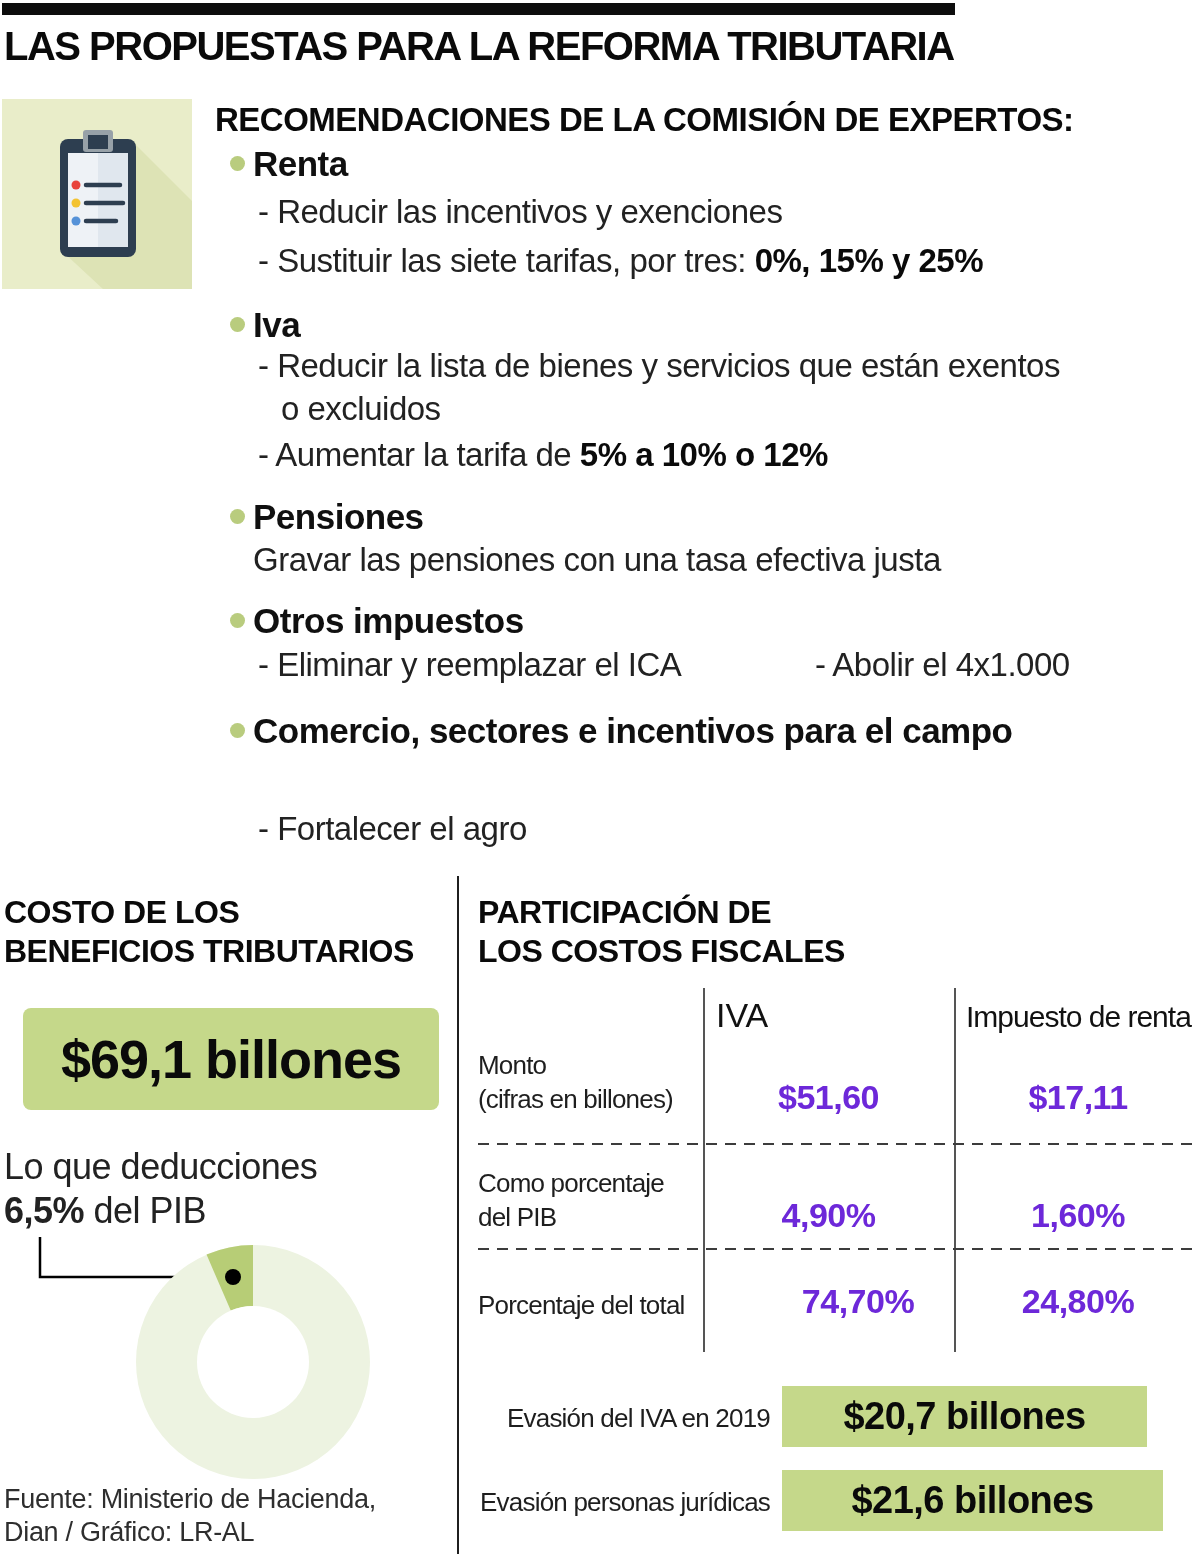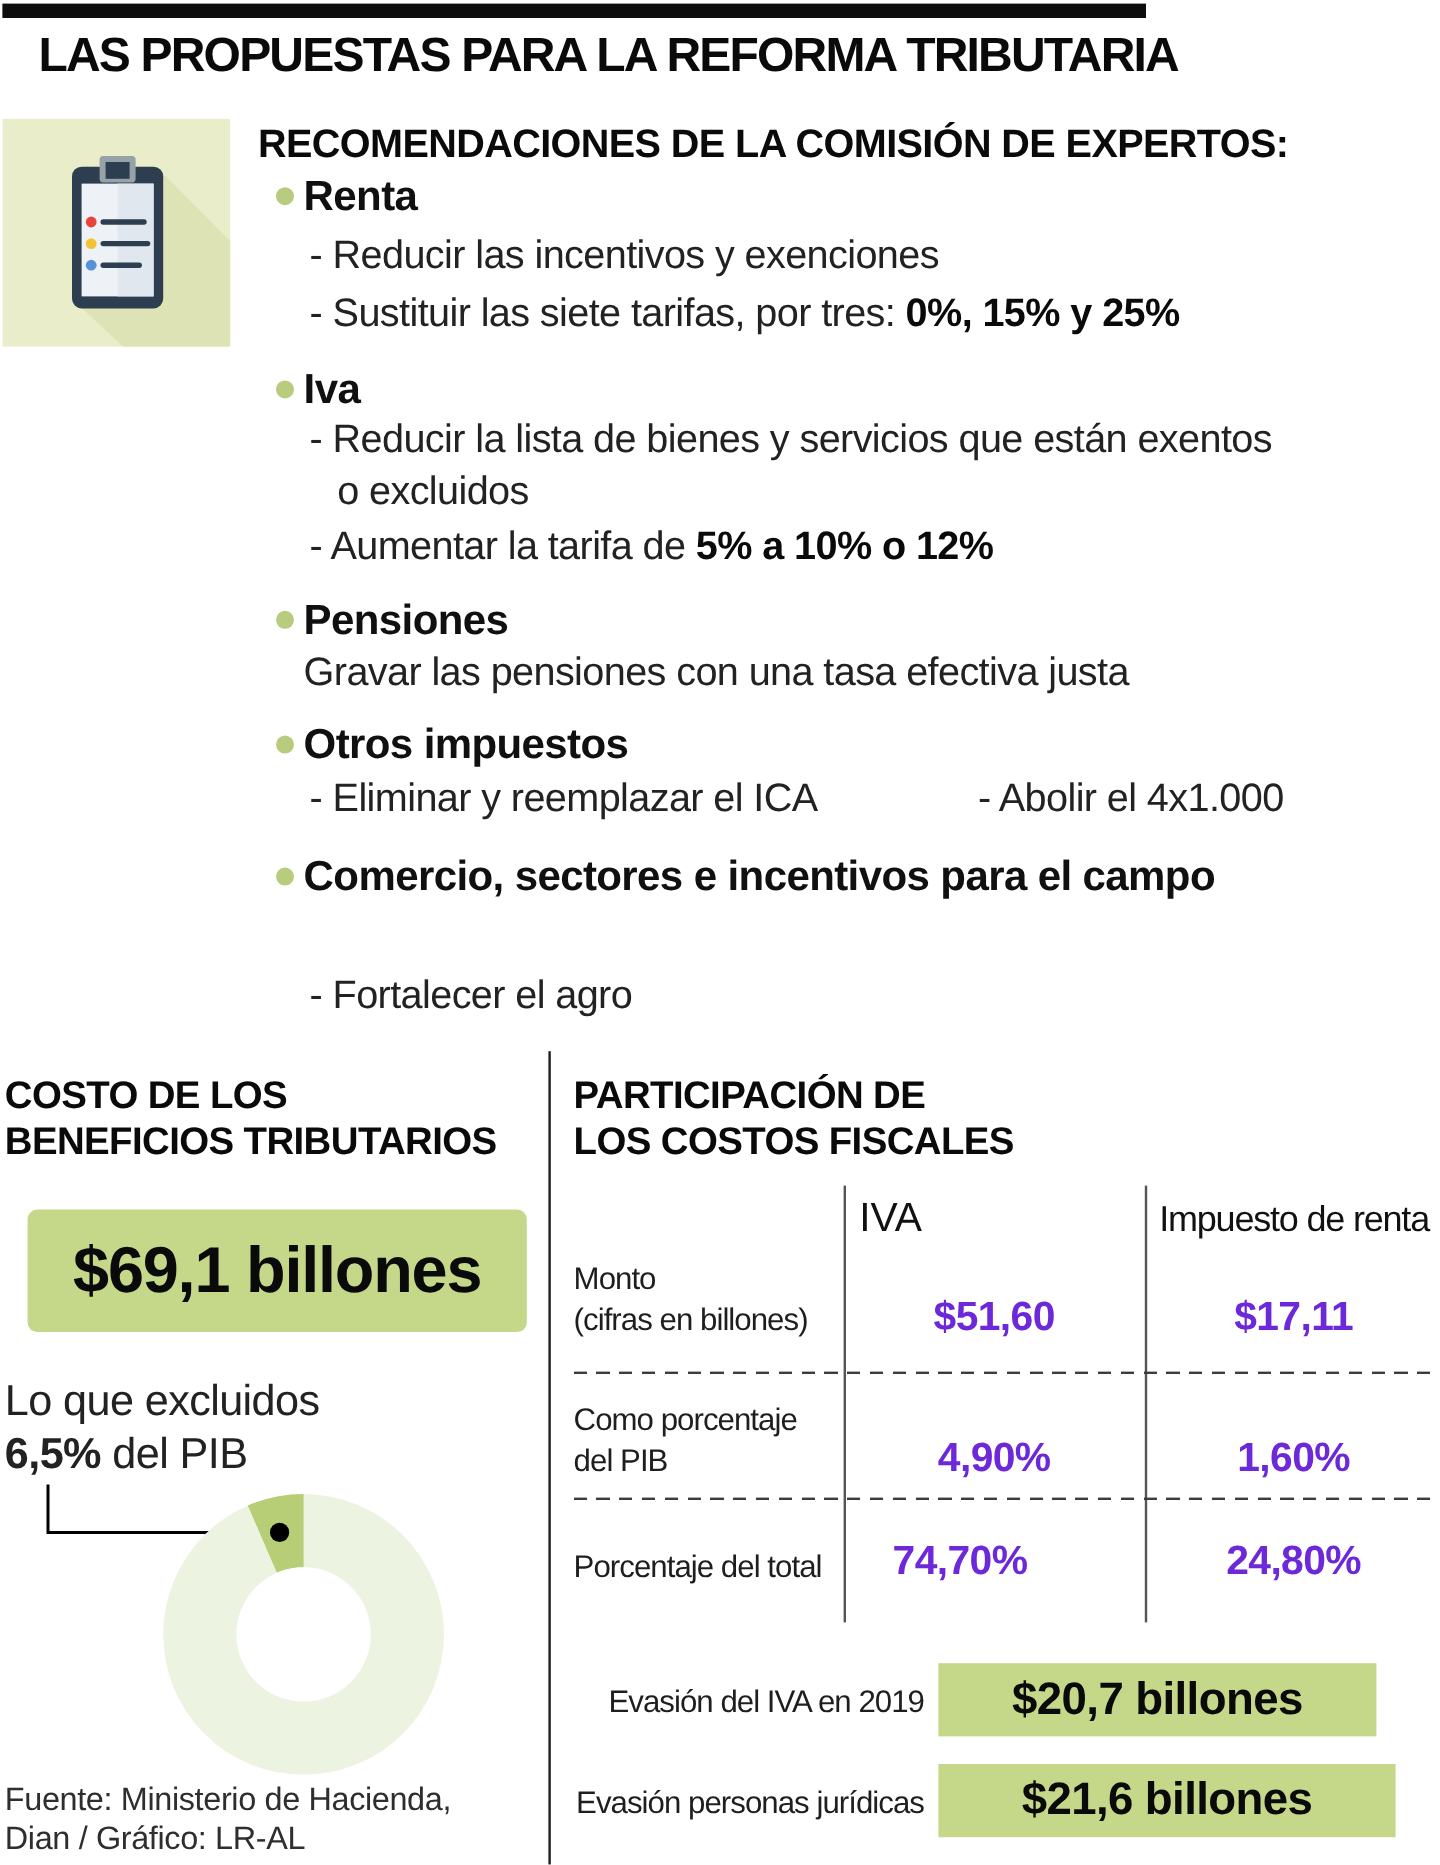--- a/index.html
+++ b/index.html
@@ -2,21 +2,21 @@
 <html><head>
 <meta charset="utf-8">
 <style>
   html,body{margin:0;padding:0;background:#ffffff;}
   .canvas{
     position:relative;width:1200px;height:1554px;background:#ffffff;overflow:hidden;
     font-family:"Liberation Sans","DejaVu Sans",sans-serif;color:#1c1c1c;
   }
   .abs{position:absolute;}
   .topbar{left:2px;top:3px;width:953px;height:12px;background:#0d0d0d;}
-  .main-title{left:4px;top:24px;font-size:40px;font-weight:700;letter-spacing:-1.5px;color:#0a0a0a;white-space:nowrap;margin-left:28px;}
+  .main-title{left:4px;top:24px;font-size:40px;font-weight:700;letter-spacing:-1.5px;color:#0a0a0a;white-space:nowrap;}
   .reco-header{left:215px;top:101px;font-size:33px;font-weight:700;letter-spacing:-0.5px;color:#0a0a0a;white-space:nowrap;}
   .sec-title{font-size:35px;font-weight:700;color:#101010;letter-spacing:-0.5px;white-space:nowrap;}
   .body-line{font-size:33px;font-weight:400;color:#222;letter-spacing:-0.5px;white-space:nowrap;}
   .body-line b{color:#0a0a0a;}
   .bullet{width:15px;height:15px;border-radius:50%;background:#b9cc7e;}
   .divider{left:457px;top:876px;width:2px;height:678px;background:#1f1f1f;}
   .panel-title{font-size:32px;font-weight:700;letter-spacing:-0.5px;color:#0a0a0a;white-space:nowrap;}
   .amount-box{left:23px;top:1008px;width:416px;height:102px;border-radius:8px;background:#c5d88a;
     text-align:center;line-height:102px;font-size:54px;font-weight:700;color:#0a0a0a;letter-spacing:-1px;}
   .note{font-size:36px;color:#222;letter-spacing:-0.5px;white-space:nowrap;}
@@ -81,21 +81,21 @@
   <div class="abs sec-title" style="left:253px;top:711px">Comercio, sectores e incentivos para el campo</div>
   <div class="abs body-line" style="left:258px;top:810px">- Fortalecer el agro</div>
 
   <div class="abs divider"></div>
 
   <div class="abs panel-title" style="left:4px;top:894px">COSTO DE LOS</div>
   <div class="abs panel-title" style="left:4px;top:933px">BENEFICIOS TRIBUTARIOS</div>
 
   <div class="abs amount-box">$69,1 billones</div>
 
-  <div class="abs note" style="left:4px;top:1146px">Lo que excluidos</div>
+  <div class="abs note" style="left:4px;top:1146px">Lo que deducciones</div>
   <div class="abs note" style="left:4px;top:1190px"><b>6,5%</b><span> del PIB</span></div>
 
   <svg class="abs" style="left:30px;top:1233px" width="210" height="50" viewBox="0 0 210 50">
     <path d="M10 4 L10 44 L203 44" stroke="#000" stroke-width="2.5" fill="none"></path>
   </svg>
 
   <svg class="abs" style="left:135px;top:1244px" width="236" height="236" viewBox="0 0 236 236">
     <circle id="donut-base" cx="118" cy="118" r="117" fill="#edf3e1"></circle>
     <path id="donut-slice" d="M 71.53 10.62 A 117 117 0 0 1 118.00 1.00 L 118.00 62.00 A 56 56 0 0 0 95.76 66.61 Z" fill="#b7cd76"></path>
     <circle cx="118" cy="118" r="56" fill="#ffffff"></circle>
@@ -126,21 +126,21 @@
     <div>Como porcentaje</div>
     <div>del PIB</div>
   </div>
   <div class="abs cell-val" style="left:703px;top:1196px;width:251px">4,90%</div>
   <div class="abs cell-val" style="left:956px;top:1196px;width:244px">1,60%</div>
   <div class="abs dash" style="top:1248px"></div>
 
   <div class="abs row-label" style="left:478px;top:1288px">
     <div>Porcentaje del total</div>
   </div>
-  <div class="abs cell-val" style="left:673px;top:1282px;width:254px">74,70%</div>
+  <div class="abs cell-val" style="left:731px;top:1282px;width:254px">74,70%</div>
   <div class="abs cell-val" style="left:956px;top:1282px;width:244px">24,80%</div>
 
   <div class="abs ev-label" style="top:1403px">Evasión del IVA en 2019</div>
   <div class="abs ev-bar" style="top: 1386px; width: 365px;">$20,7 billones</div>
 
   <div class="abs ev-label" style="top:1487px">Evasión personas jurídicas</div>
   <div class="abs ev-bar" style="top: 1470px; width: 381px;">$21,6 billones</div>
 
 </div>
 

